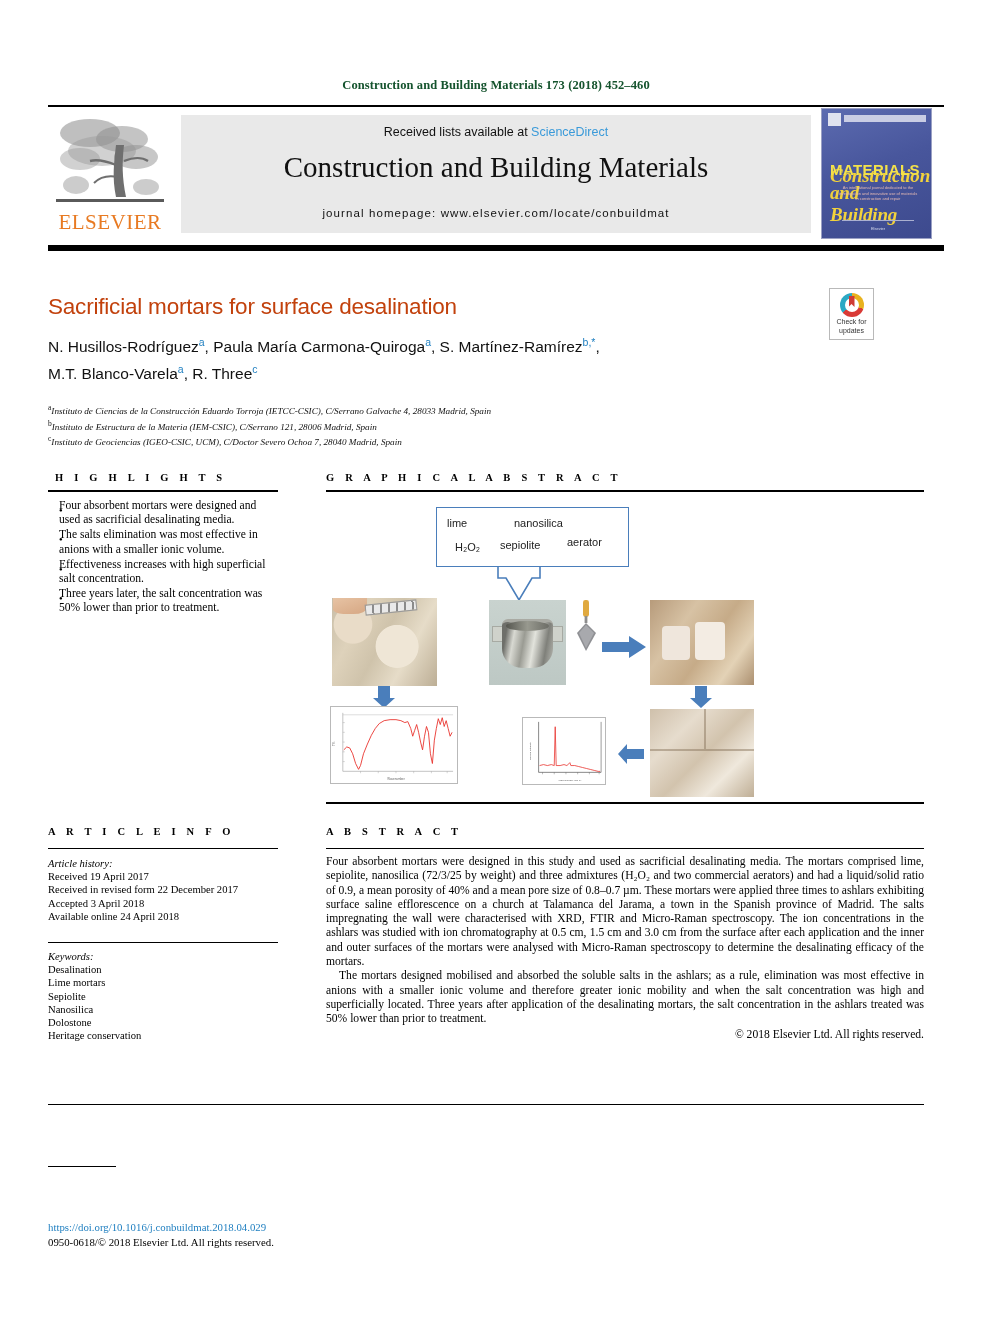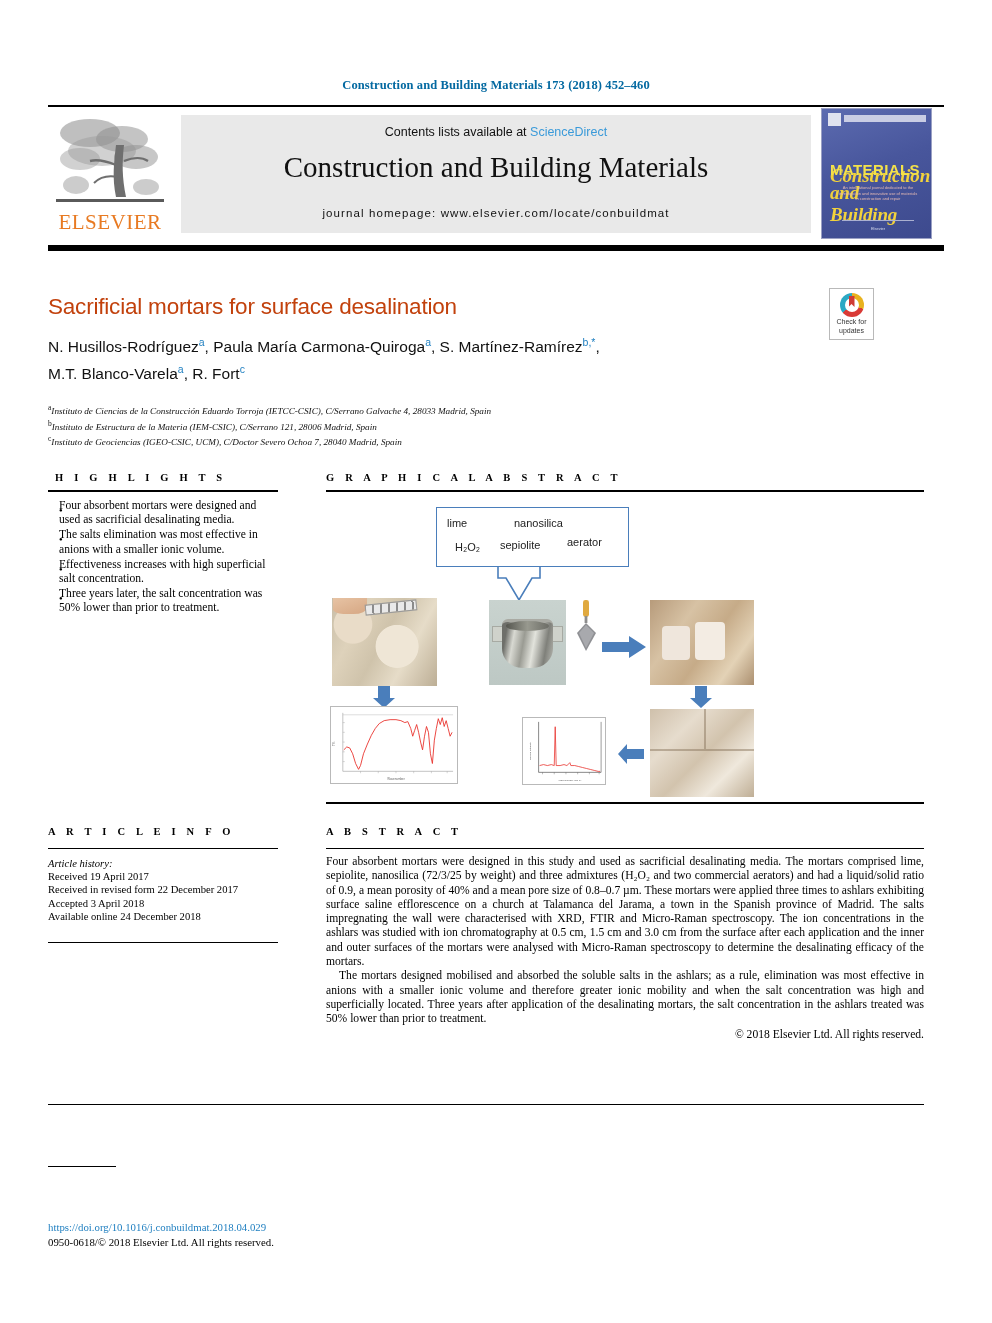--- a/index.html
+++ b/index.html
@@ -25,21 +25,21 @@
 
   
   .running-head {
     position: absolute;
     left: 0; top: 78px;
     width: 992px;
     text-align: center;
     font-family: "Liberation Serif", serif;
     font-weight: bold;
     font-size: 12.5px;
-    color: #0369a1;
+    color: #14532d;
     letter-spacing: 0.1px;
   }
 
   
   .masthead {
     position: absolute;
     left: 48px; top: 105px;
     width: 896px;
     height: 133px;
   }
@@ -523,21 +523,21 @@
           <ellipse cx="26" cy="74" rx="13" ry="9" fill="#9a9a9a" opacity="0.5"></ellipse>
           <ellipse cx="96" cy="76" rx="13" ry="8" fill="#9a9a9a" opacity="0.5"></ellipse>
           <rect x="6" y="88" width="108" height="3" fill="#5a5a5a"></rect>
         </g>
       </svg>
       <div class="elsevier-word">ELSEVIER</div>
     </div>
 
     <div class="mast-center">
       <div class="contents-line">
-        <span>Contents lists available at </span><span class="sd">ScienceDirect</span>
+        <span>Received lists available at </span><span class="sd">ScienceDirect</span>
       </div>
       <div class="journal-title">Construction and Building Materials</div>
       <div class="journal-homepage">journal homepage: www.elsevier.com/locate/conbuildmat</div>
     </div>
 
     <div class="cover">
       <div class="cover-bar"></div>
       <div class="cover-mark"></div>
       <div class="cover-t1">Construction</div>
       <div class="cover-t2">and Building</div>
@@ -547,21 +547,21 @@
       <div class="cover-foot">Elsevier</div>
     </div>
 
     <div class="mast-rule-bottom"></div>
   </div>
 
   <div class="title">Sacrificial mortars for surface desalination</div>
 
   <div class="authors">
     <span>N. Husillos-Rodríguez</span><sup>a</sup><span>, Paula María Carmona-Quiroga</span><sup>a</sup><span>, S. Martínez-Ramírez</span><sup>b,</sup><sup>*</sup>,<br>
-    <span>M.T. Blanco-Varela</span><sup>a</sup><span>, R. Fort</span><sup>c</sup>
+    <span>M.T. Blanco-Varela</span><sup>a</sup><span>, R. Three</span><sup>c</sup>
   </div>
 
   <div class="affils">
     <div><sup>a</sup><span>Instituto de Ciencias de la Construcción Eduardo Torroja (IETCC-CSIC), C/Serrano Galvache 4, 28033 Madrid, Spain</span></div>
     <div><sup>b</sup><span>Instituto de Estructura de la Materia (IEM-CSIC), C/Serrano 121, 28006 Madrid, Spain</span></div>
     <div><sup>c</sup><span>Instituto de Geociencias (IGEO-CSIC, UCM), C/Doctor Severo Ochoa 7, 28040 Madrid, Spain</span></div>
   </div>
 
   <div class="crossmark">
     <div class="cm-ring">
@@ -689,25 +689,34 @@
   <div class="hr-black" style="left:326px; top:802px; width:598px; height:1.6px;"></div>
 
   <div class="sec-head" style="left:48px; top:826px;text-align:center;">A R T I C L E   I N F O</div>
   <div class="hr-black" style="left:48px; top:848px; width:230px; height:1.4px;"></div>
 
   <div class="ai-block" style="top:857px;">
     <div class="it">Article history:</div>
     <div>Received 19 April 2017</div>
     <div>Received in revised form 22 December 2017</div>
     <div>Accepted 3 April 2018</div>
-    <div>Available online 24 December 2018</div>
+    <div>Available online 24 April 2018</div>
   </div>
 
   <div class="hr-black" style="left:48px; top:942px; width:230px; height:1.4px;"></div>
 
+  <div class="ai-block" style="top:950px;">
+    <div class="it">Keywords:</div>
+    <div>Desalination</div>
+    <div>Lime mortars</div>
+    <div>Sepiolite</div>
+    <div>Nanosilica</div>
+    <div>Dolostone</div>
+    <div>Heritage conservation</div>
+  </div>
 
   <div class="sec-head" style="left:326px; top:826px;">A B S T R A C T</div>
   <div class="hr-black" style="left:326px; top:848px; width:598px; height:1.4px;"></div>
 
   <div class="abstract">
     <p>Four absorbent mortars were designed in this study and used as sacrificial desalinating media. The mortars comprised lime, sepiolite, nanosilica (72/3/25 by weight) and three admixtures (H₂O₂ and two commercial aerators) and had a liquid/solid ratio of 0.9, a mean porosity of 40% and a mean pore size of 0.8–0.7 µm. These mortars were applied three times to ashlars exhibiting surface saline efflorescence on a church at Talamanca del Jarama, a town in the Spanish province of Madrid. The salts impregnating the wall were characterised with XRD, FTIR and Micro-Raman spectroscopy. The ion concentrations in the ashlars was studied with ion chromatography at 0.5 cm, 1.5 cm and 3.0 cm from the surface after each application and the inner and outer surfaces of the mortars were analysed with Micro-Raman spectroscopy to determine the desalinating efficacy of the mortars.</p>
     <p class="indent">The mortars designed mobilised and absorbed the soluble salts in the ashlars; as a rule, elimination was most effective in anions with a smaller ionic volume and therefore greater ionic mobility and when the salt concentration was high and superficially located. Three years after application of the desalinating mortars, the salt concentration in the ashlars treated was 50% lower than prior to treatment.</p>
     <p class="rights">© 2018 Elsevier Ltd. All rights reserved.</p>
   </div>
 

